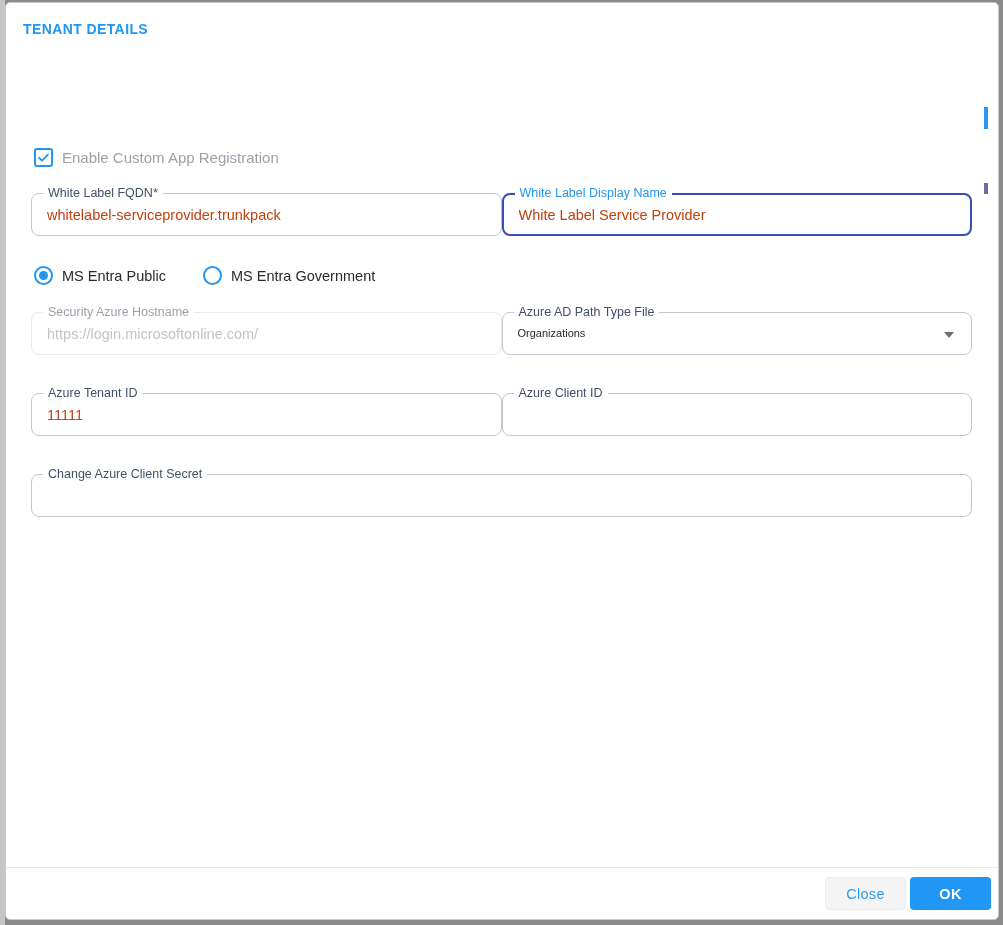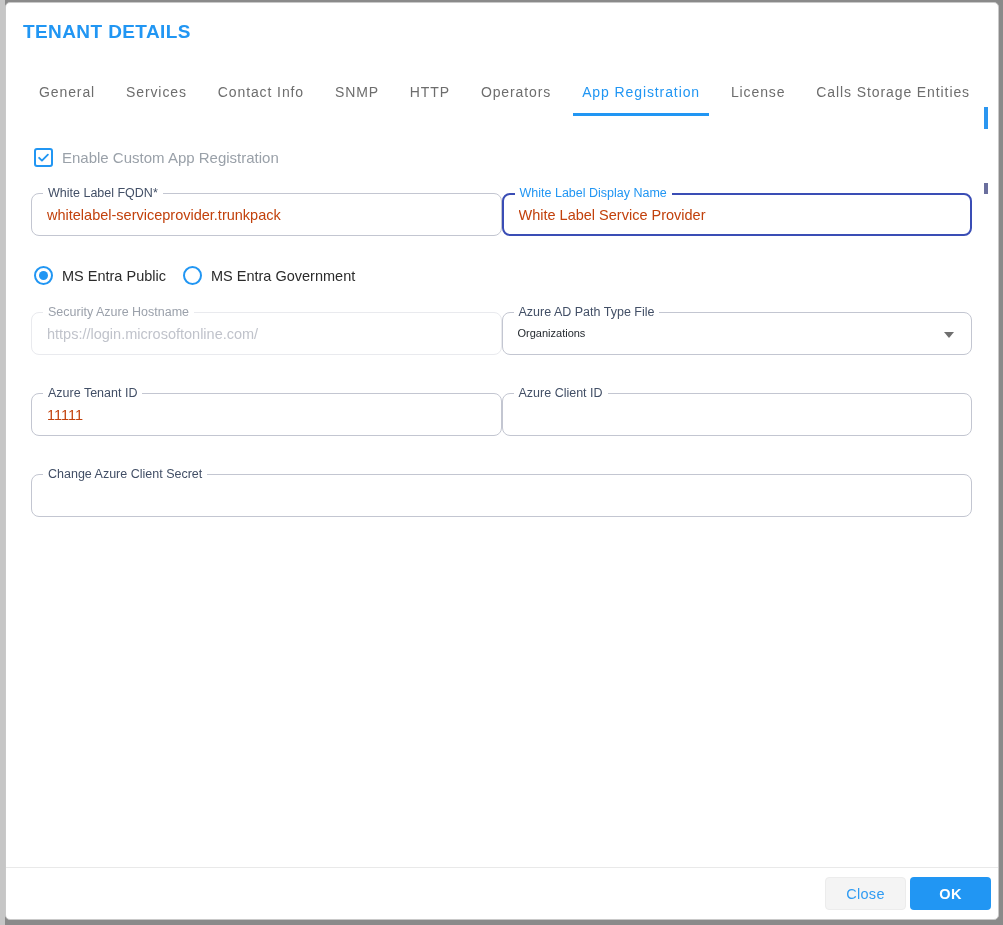--- a/index.html
+++ b/index.html
@@ -19,21 +19,21 @@
     background: #ffffff;
     border: 1px solid #c9c9c9;
     border-radius: 5px;
   }
   
   .mark-blue   { position: absolute; right: 10px; top: 104px; width: 4px; height: 22px; background: #2b96f0; }
   .mark-indigo { position: absolute; right: 10px; top: 180px; width: 4px; height: 11px; background: #6a6f9e; }
 
   .dialog-title {
     position: absolute; left: 17px; top: 18px;
-    font-size: 19px; font-weight: bold; letter-spacing: 0.4px;
+    font-size: 14px; font-weight: bold; letter-spacing: 0.4px;
     color: #2196f3;
   }
 
   
   .tabs-row {
     position: absolute; left: 0; right: 0; top: 65px; height: 48px;
     display: flex; justify-content: space-between; align-items: center;
     padding: 0 28px 0 33px;
   }
   .tab {
@@ -104,20 +104,21 @@
   .select-arrow {
     position: absolute; right: 17px; top: 19px;
     width: 0; height: 0;
     border-left: 5px solid transparent; border-right: 5px solid transparent;
     border-top: 6px solid #6f6f6f;
   }
 
   .radio-row {
     display: flex; align-items: center;
     margin: 30px 4px 0 28px;
+    gap: 20px;
   }
   .radio-group { display: flex; align-items: center; cursor: pointer; }
   .radio {
     width: 19px; height: 19px; border-radius: 50%;
     border: 2px solid #2196f3; background: #fff;
     display: inline-flex; align-items: center; justify-content: center;
     flex: 0 0 auto;
   }
   .radio .dot { width: 9px; height: 9px; border-radius: 50%; background: #2196f3; display: none; }
   .radio.selected .dot { display: block; }
@@ -154,31 +155,20 @@
 </style>
 </head>
 <body>
 
 <div class="edge-left"></div>
 
 <div class="dialog">
 
   <div class="dialog-title">TENANT DETAILS</div>
 
-  <div class="tabs-row">
-    <div class="tab">General</div>
-    <div class="tab">Services</div>
-    <div class="tab">Contact Info</div>
-    <div class="tab">SNMP</div>
-    <div class="tab">HTTP</div>
-    <div class="tab">Operators</div>
-    <div class="tab active">App Registration</div>
-    <div class="tab">License</div>
-    <div class="tab">Calls Storage Entities</div>
-  </div>
 
   <div class="content">
 
     <div class="checkbox-row">
       <span class="checkbox">
         <svg viewBox="0 0 24 24">
           <path d="M5 12.5l4.5 4.5L19 7.5" stroke="#2196f3" stroke-width="3" fill="none" stroke-linecap="round" stroke-linejoin="round"></path>
         </svg>
       </span>
       <span class="checkbox-label">Enable Custom App Registration</span>

